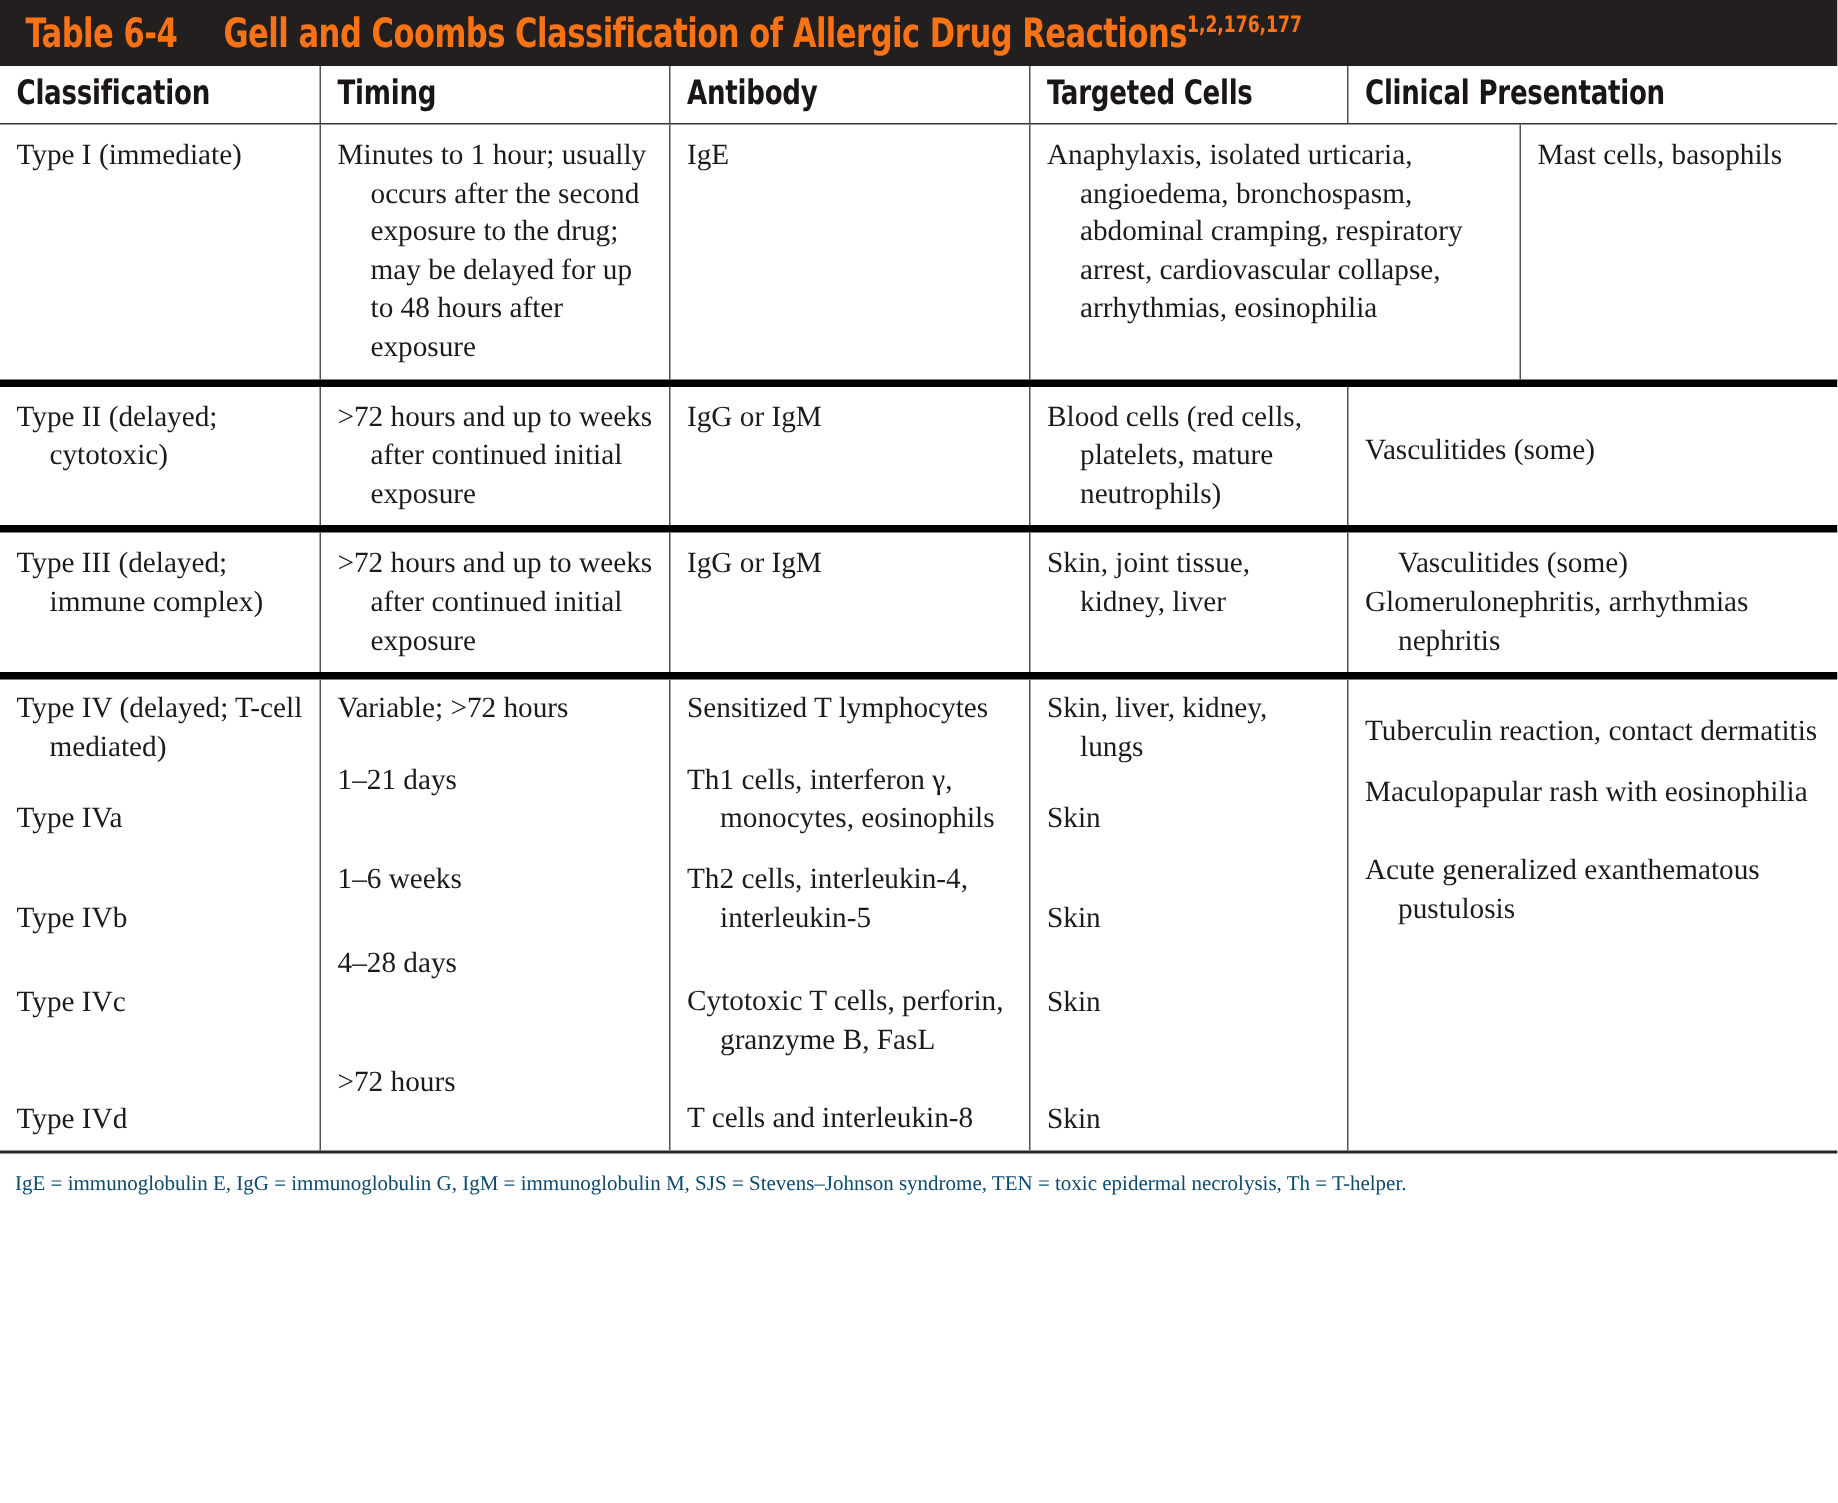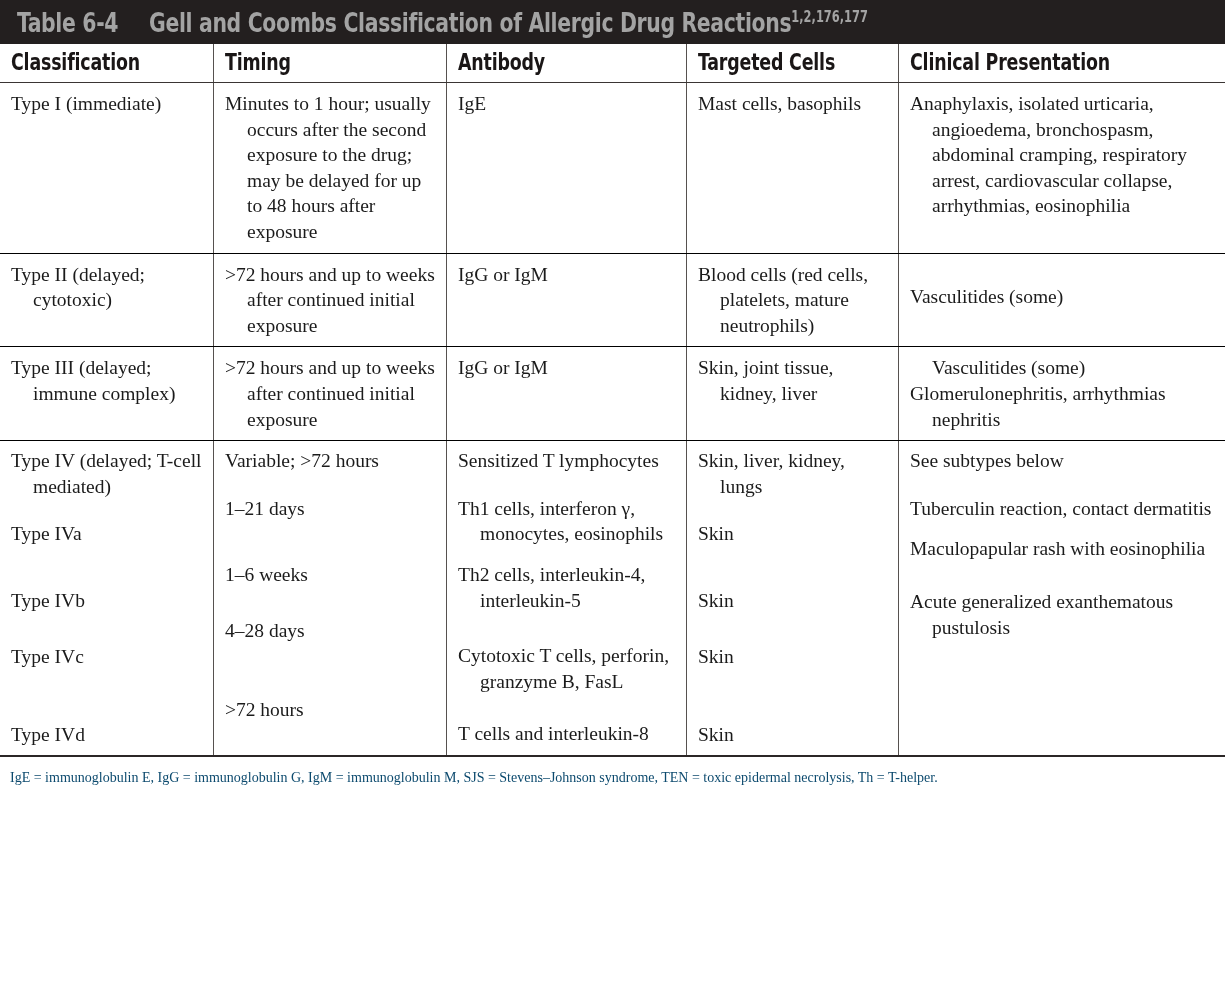--- a/index.html
+++ b/index.html
@@ -16,21 +16,21 @@
   }
 
   .table-wrap {
     width: 1225px;
     box-sizing: border-box;
   }
 
   
   .title-bar {
     background: #231f1f;
-    color: #a3a3a3;
+    color: #f97316;
     height: 44px;
     display: flex;
     align-items: center;
     padding: 0 0 0 17px;
     box-sizing: border-box;
     font-family: "Liberation Sans Narrow", "DejaVu Sans Condensed", "Liberation Sans", sans-serif;
     font-weight: bold;
     font-size: 27px;
     letter-spacing: -0.4px;
     transform-origin: left center;
@@ -87,21 +87,21 @@
     white-space: nowrap;
   }
   .head-row .cell span {
     display: inline-block;
     transform: scaleX(0.86);
     transform-origin: left center;
   }
 
   
   .body-row {
-    border-top: 1px solid #000000;
+    border-top: 5px solid #000000;
   }
   .body-row.first { border-top: none; }
   .body-row .cell {
     font-size: 19.5px;
     line-height: 25.6px;
   }
 
   
   p.ti {
     margin: 0;
@@ -153,25 +153,25 @@
   <div class="row body-row first">
     <div class="cell c1">
       <p class="ti">Type I (immediate)</p>
     </div>
     <div class="cell c2">
       <p class="ti">Minutes to 1 hour; usually occurs after the second exposure to the drug; may be delayed for up to 48 hours after exposure</p>
     </div>
     <div class="cell c3">
       <p class="ti">IgE</p>
     </div>
+    <div class="cell c5">
+      <p class="ti">Anaphylaxis, isolated urticaria, angioedema, bronchospasm, abdominal cramping, respiratory arrest, cardiovascular collapse, arrhythmias, eosinophilia</p>
+    </div>
     <div class="cell c4">
       <p class="ti">Mast cells, basophils</p>
-    </div>
-    <div class="cell c5">
-      <p class="ti">Anaphylaxis, isolated urticaria, angioedema, bronchospasm, abdominal cramping, respiratory arrest, cardiovascular collapse, arrhythmias, eosinophilia</p>
     </div>
   </div>
 
   <div class="row body-row">
     <div class="cell c1">
       <p class="ti">Type II (delayed; cytotoxic)</p>
     </div>
     <div class="cell c2">
       <p class="ti">&gt;72 hours and up to weeks after continued initial exposure</p>
     </div>
@@ -313,25 +313,20 @@
         </div>
       <div class="subrow">
           <div class="cell c4" style="border-left:none;padding-top:46px;">
             <p class="ti">Skin</p>
           </div>
         </div>
     </div>
 
     <div class="cell c5" style="padding:0;">
       <div class="subrow">
-          <div class="cell c5" style="border-left:none;padding-bottom:0;">
-            <p class="ti">See subtypes below</p>
-          </div>
-        </div>
-      <div class="subrow">
           <div class="cell c5" style="border-left:none;padding-top:22px;">
             <p class="ti">Tuberculin reaction, contact dermatitis</p>
           </div>
         </div>
       <div class="subrow">
           <div class="cell c5" style="border-left:none;padding-top:8px;">
             <p class="ti">Maculopapular rash with eosinophilia</p>
           </div>
         </div>
       <div class="subrow">

